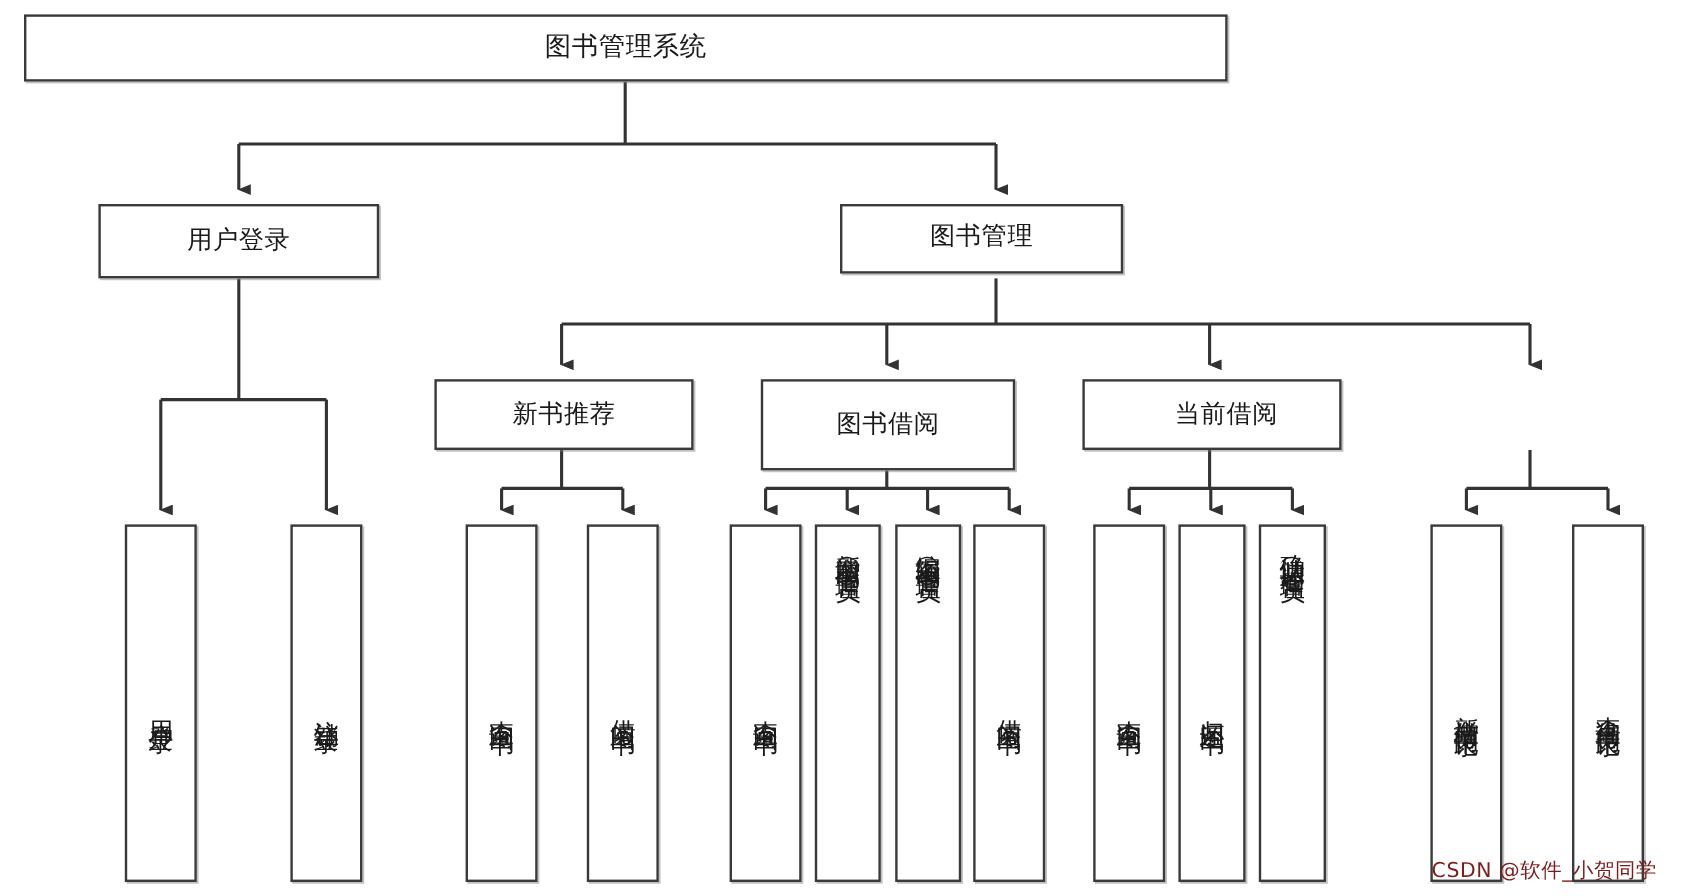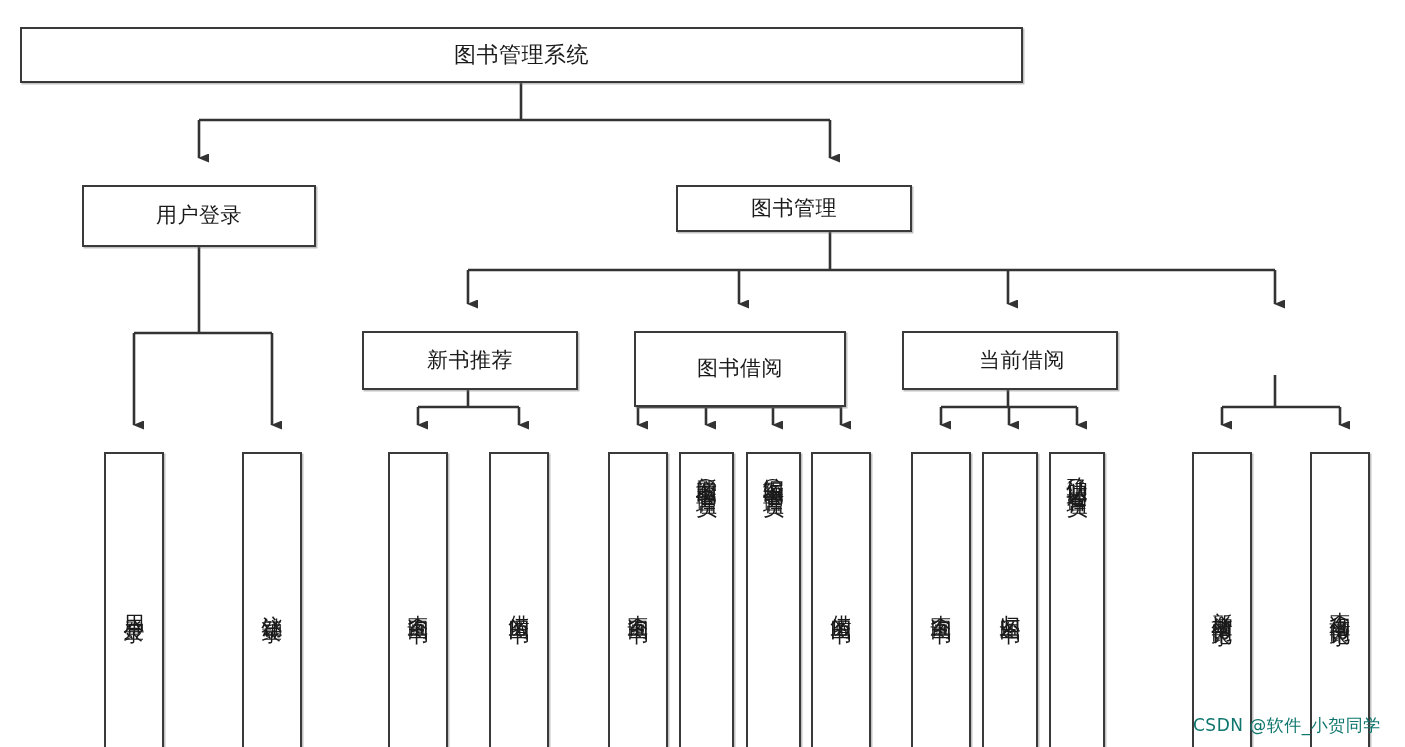--- a/index.html
+++ b/index.html
@@ -28,21 +28,20 @@
   }
   .node-box {
     position: absolute;
     box-sizing: border-box;
     background: #ffffff;
     border: 2.5px solid #3a3a3a;
     display: flex;
     align-items: center;
     justify-content: center;
     box-shadow: 1.5px 1.5px 0 rgba(120,120,120,0.45);
-    margin-top: 15px;
   }
   .node-label-h {
     font-size: 21px;
     color: #1a1a1a;
     line-height: 1.2;
     text-align: center;
     white-space: nowrap;
     letter-spacing: 0.5px;
   }
   .node-box.vertical {
@@ -58,21 +57,21 @@
     line-height: 1.05;
     text-align: center;
     white-space: nowrap;
   }
   .node-box.v-center {
     align-items: center;
   }
   .watermark {
     position: absolute;
     font-size: 17px;
-    color: #0f766e;
+    color: #7f1d1d;
     white-space: nowrap;
     letter-spacing: 0.5px;
   }
   .title-box .node-label-h {
     font-size: 22px;
   }
 </style>
 </head>
 <body>
 
@@ -133,21 +132,21 @@
   </svg>
 
   <div class="node-box title-box" style="left:20px; top:12px; width:1003px; height:56px;">
     <span class="node-label-h">图书管理系统</span>
   </div>
 
   <div class="node-box" style="left:82px; top:170px; width:234px; height:62px;">
     <span class="node-label-h">用户登录</span>
   </div>
 
-  <div class="node-box" style="left:676px; top:170px; width:236px; height:47px;">
+  <div class="node-box" style="left:700px; top:170px; width:236px; height:58px;font-family:Liberation Mono, monospace;">
     <span class="node-label-h">图书管理</span>
   </div>
 
   <div class="node-box" style="left:362px; top:316px; width:216px; height:59px;justify-content:center;">
     <span class="node-label-h">新书推荐</span>
   </div>
 
   <div class="node-box" style="left:634px; top:316px; width:212px; height:76px;">
     <span class="node-label-h">图书借阅</span>
   </div>

